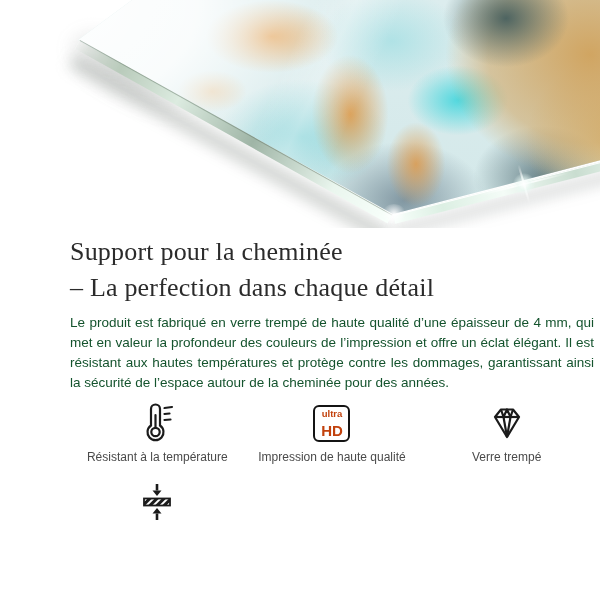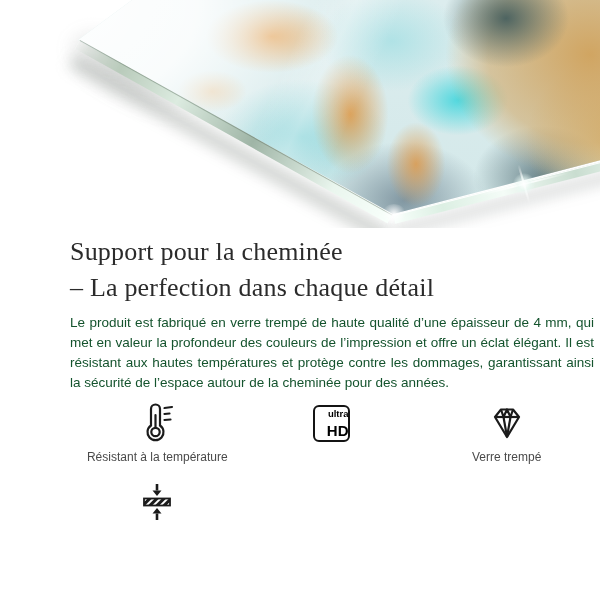--- a/index.html
+++ b/index.html
@@ -63,21 +63,21 @@
          font-weight:400;font-size:26px;line-height:36px;color:#2b2b2b;letter-spacing:.2px;}
   .desc{margin:7px 0 0;font-size:13.5px;line-height:20px;text-align:justify;color:#14532d;}
 
   
   .features{margin-top:8px;display:grid;grid-template-columns:repeat(3,1fr);row-gap:16px;}
   .feature{display:flex;flex-direction:column;align-items:center;}
   .f-icon{width:44px;height:44px;display:flex;align-items:center;justify-content:center;}
   .f-icon svg{display:block;}
   .f-label{margin-top:5px;font-size:12px;color:#4a4a4a;text-align:center;}
   .uhd{width:33px;height:33px;border:2.5px solid #141414;border-radius:6px;
-       display:flex;flex-direction:column;align-items:flex-end;justify-content:center;color:#000000;}
+       display:flex;flex-direction:column;align-items:center;justify-content:center;color:#c2410c;}
   .uhd .u{font-size:9.5px;font-weight:bold;line-height:9px;letter-spacing:0;}
   .uhd .h{font-size:15px;font-weight:bold;line-height:15px;margin-top:5px;}
 </style>
 </head>
 <body>
 
 <div class="page">
 
   <div class="hero">
     <div class="shadow-tip"></div>
@@ -119,20 +119,21 @@
         <div class="f-label">Résistant à la température</div>
       </div>
 
       <div class="feature">
         <div class="f-icon">
           <div class="uhd">
             <div class="u">ultra</div>
             <div class="h">HD</div>
           </div>
         </div>
+        <div class="f-label">Impression de haute qualité</div>
       </div>
 
 
       <div class="feature">
         <div class="f-icon">
           <svg width="42" height="40" viewBox="0 0 42 40" fill="none" stroke="#1b1b1b" stroke-width="2.2" stroke-linejoin="round">
             <path d="M9 14 L15 6.5 H27 L33 14 L21 34 Z"></path>
             <line x1="9" y1="14" x2="33" y2="14"></line>
             <path d="M15 6.5 L17.5 14 L21 6.5 L24.5 14 L27 6.5"></path>
             <line x1="17.5" y1="14" x2="21" y2="34"></line>

